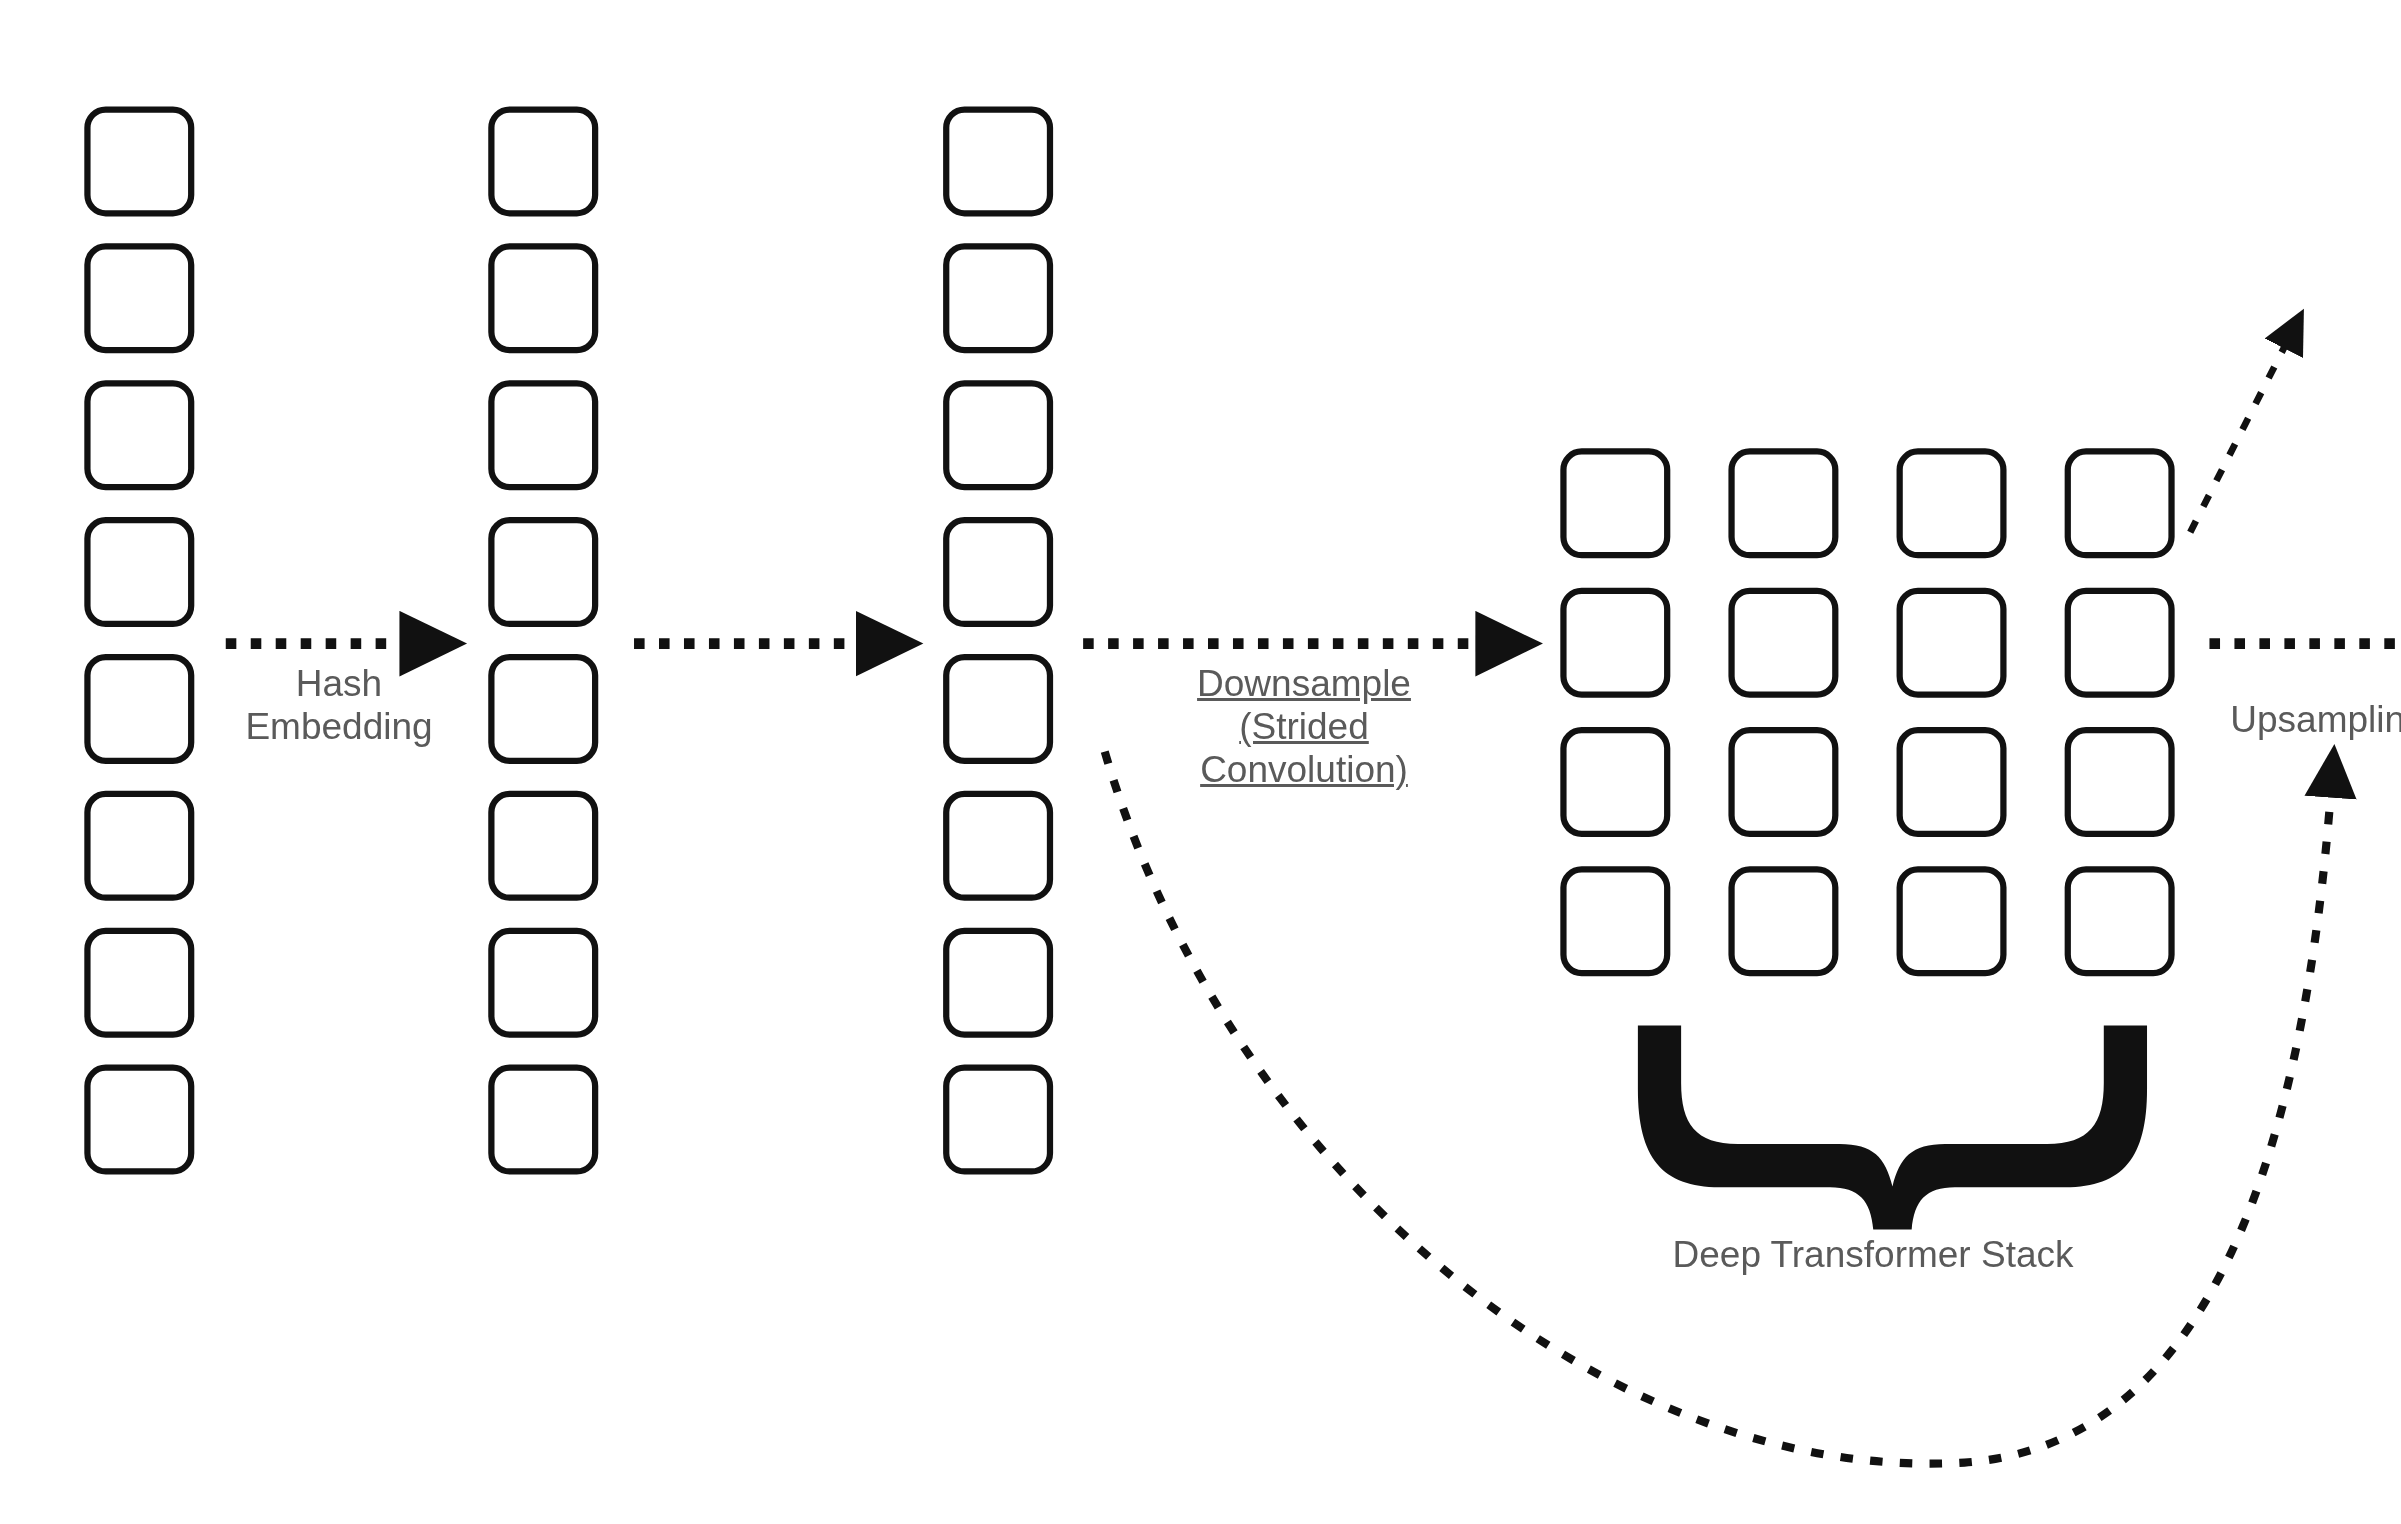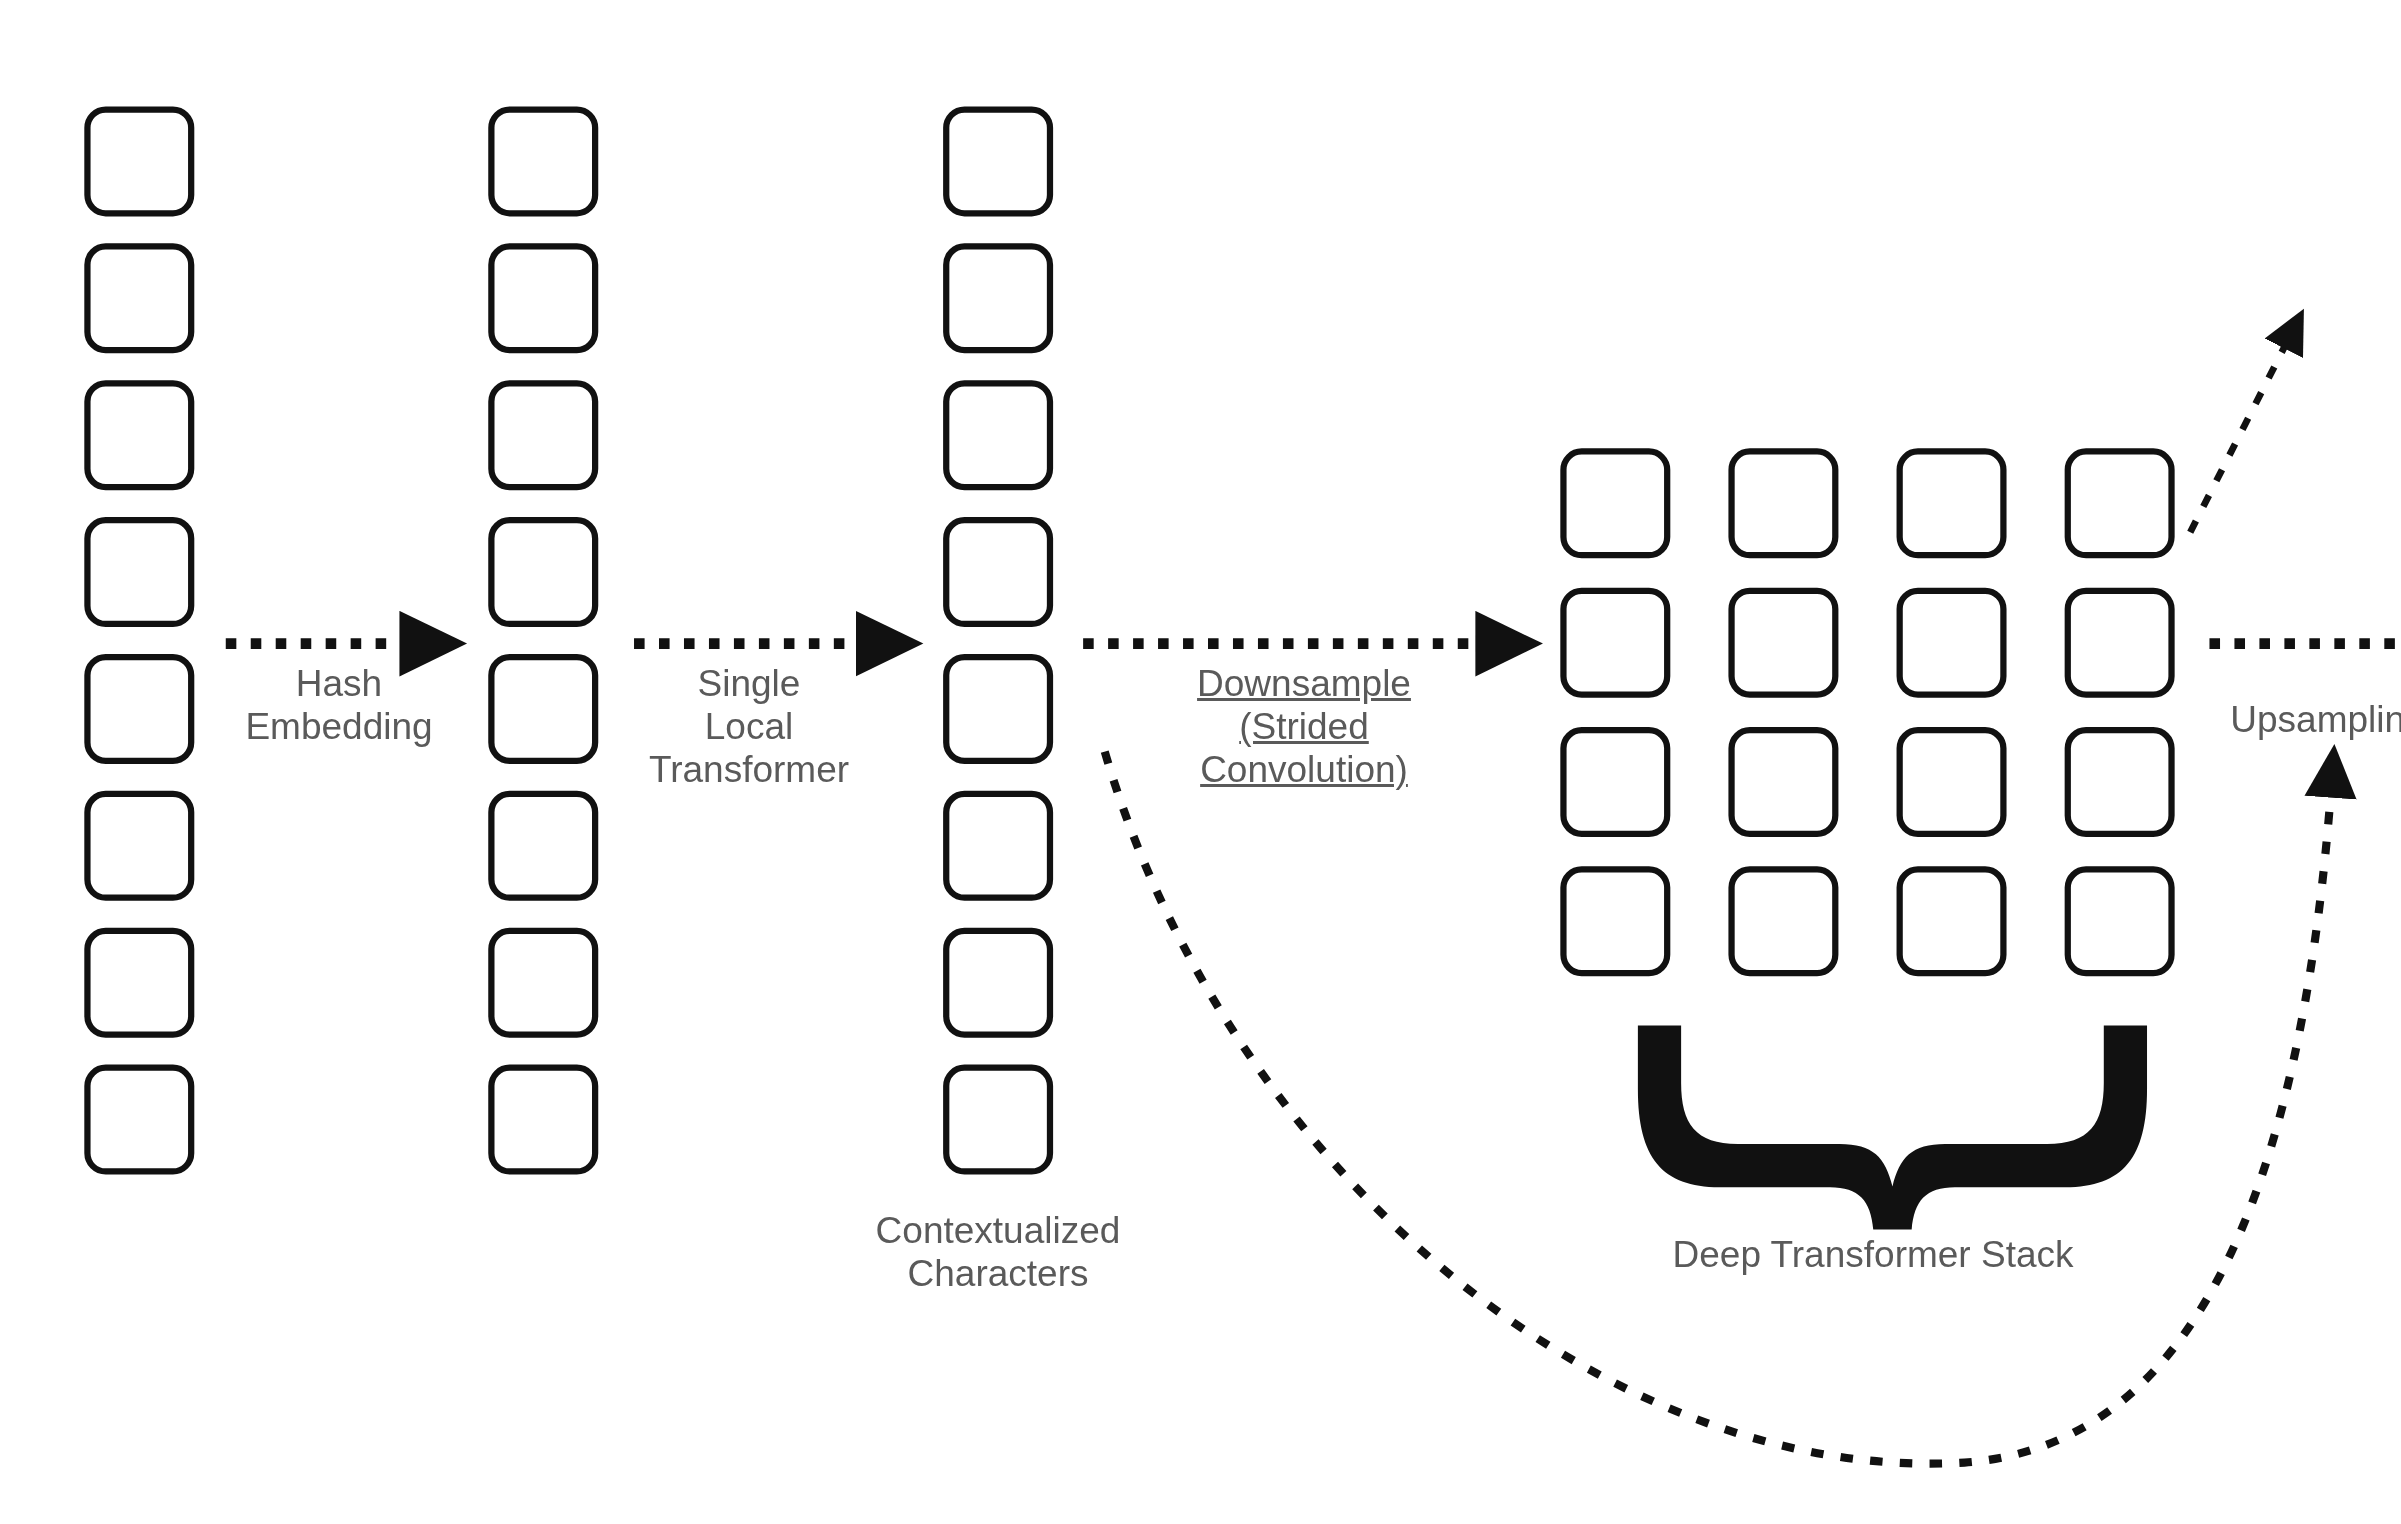--- a/index.html
+++ b/index.html
@@ -145,34 +145,29 @@
                C 3895 2500 3870 2472 3810 2472
                L 3580 2472
                C 3460 2472 3410 2410 3410 2268
                L 3410 2135
                Z" fill="#111111" stroke="none"></path>
     </g>
   </svg>
 
 
 
-  <div class="lbl col-cap" style="left:998px; top:1210px; width:403px;">Contextualized
-Characters</div>
 
   <div class="lbl col-cap" style="left:1873px; top:1234px; width:596px;">Deep Transformer Stack</div>
 
   <div class="lbl col-cap" style="left:2609px; top:1218px; width:509px;">Concatenated
 Representations</div>
 
   <div class="lbl arrow-cap" style="left:339px; top:663px; width:298px;">Hash
 Embedding</div>
 
-  <div class="lbl arrow-cap" style="left:749px; top:663px; width:298px;">Single
-Local
-Transformer</div>
 
   <div class="lbl arrow-cap" style="left:1304px; top:663px; width:355px;text-decoration:underline;">Downsample
 (Strided
 Convolution)</div>
 
   <div class="lbl arrow-cap" style="left:2328px; top:699px; width:317px;">Upsampling</div>
 
 
 </div>
 

